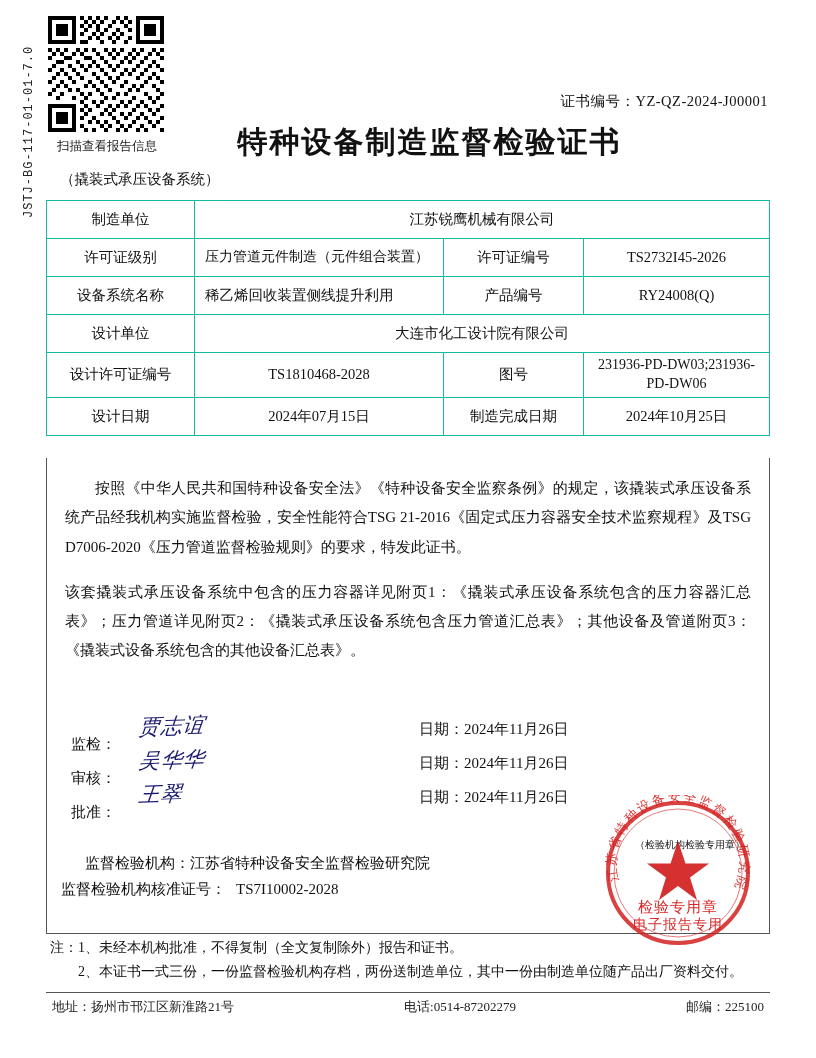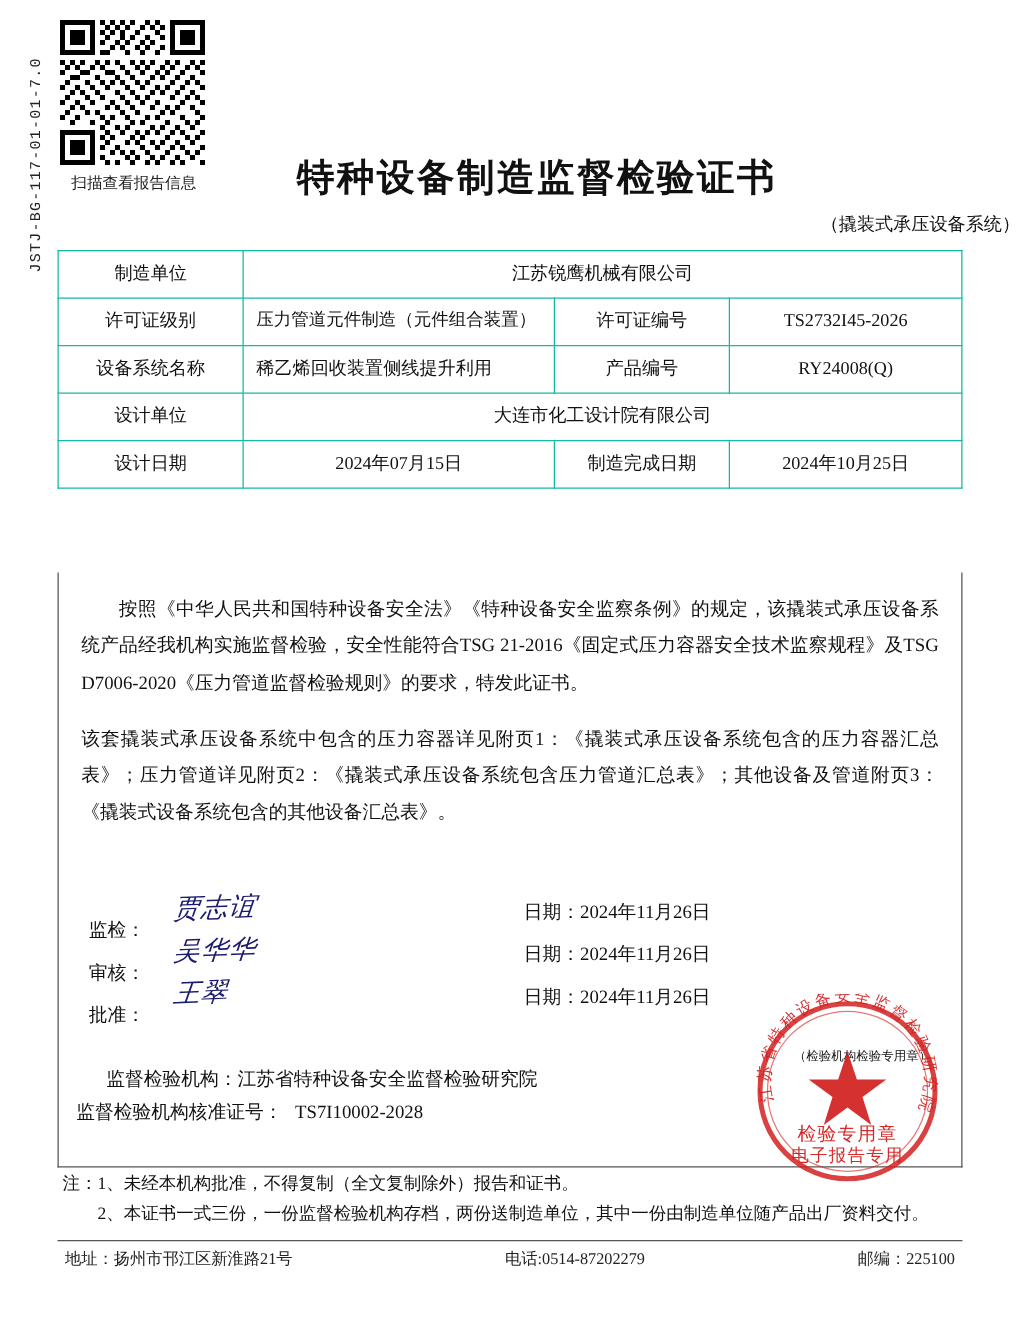--- a/index.html
+++ b/index.html
@@ -74,23 +74,22 @@
     padding-left: 43px;
     font-size: 30px;
     font-weight: bold;
     letter-spacing: 2px;
   }
   .sub-title {
     position: absolute;
     left: 0; right: 0;
     top: 170px;
     padding-left: 60px;
-    text-align: right;
+    text-align: left;
     font-size: 14.5px;
-    margin-left: 40px;
   }
 
   
   table.info {
     position: absolute;
     left: 46px;
     top: 200px;
     width: 724px;
     border-collapse: collapse;
     font-size: 14.5px;
@@ -467,20 +466,23 @@
           <rect x="17" y="28" width="1" height="1"></rect>
           <rect x="19" y="28" width="1" height="1"></rect>
           <rect x="22" y="28" width="1" height="1"></rect>
           <rect x="24" y="28" width="1" height="1"></rect>
           <rect x="28" y="28" width="1" height="1"></rect>
       </g>
     </svg>
   </div>
   <div class="qr-caption">扫描查看报告信息</div>
 
+  <div class="cert-no">
+    <span class="label">证书编号：</span><span class="value">YZ-QZ-2024-J00001</span>
+  </div>
 
   <div class="main-title">特种设备制造监督检验证书</div>
   <div class="sub-title">（撬装式承压设备系统）</div>
 
   <table class="info">
     <tbody>
         <tr>
       <td class="lbl">制造单位</td>
       <td colspan="3">江苏锐鹰机械有限公司</td>
     </tr>
@@ -494,20 +496,26 @@
       <td class="lbl">设备系统名称</td>
       <td style="text-align:left;padding-left:10px;">稀乙烯回收装置侧线提升利用</td>
       <td class="lbl2">产品编号</td>
       <td class="val2">RY24008(Q)</td>
     </tr>
     <tr>
       <td class="lbl">设计单位</td>
       <td colspan="3">大连市化工设计院有限公司</td>
     </tr>
     <tr>
+      <td class="lbl">设计许可证编号</td>
+      <td>TS1810468-2028</td>
+      <td class="lbl2">图号</td>
+      <td class="val2 two-line">231936-PD-DW03;231936-PD-DW06</td>
+    </tr>
+    <tr>
       <td class="lbl">设计日期</td>
       <td>2024年07月15日</td>
       <td class="lbl2">制造完成日期</td>
       <td class="val2">2024年10月25日</td>
     </tr>
   </tbody>
     </table>
 
   <div class="body-box">
     <div class="para p1">按照《中华人民共和国特种设备安全法》《特种设备安全监察条例》的规定，该撬装式承压设备系统产品经我机构实施监督检验，安全性能符合TSG 21-2016《固定式压力容器安全技术监察规程》及TSG D7006-2020《压力管道监督检验规则》的要求，特发此证书。</div>

